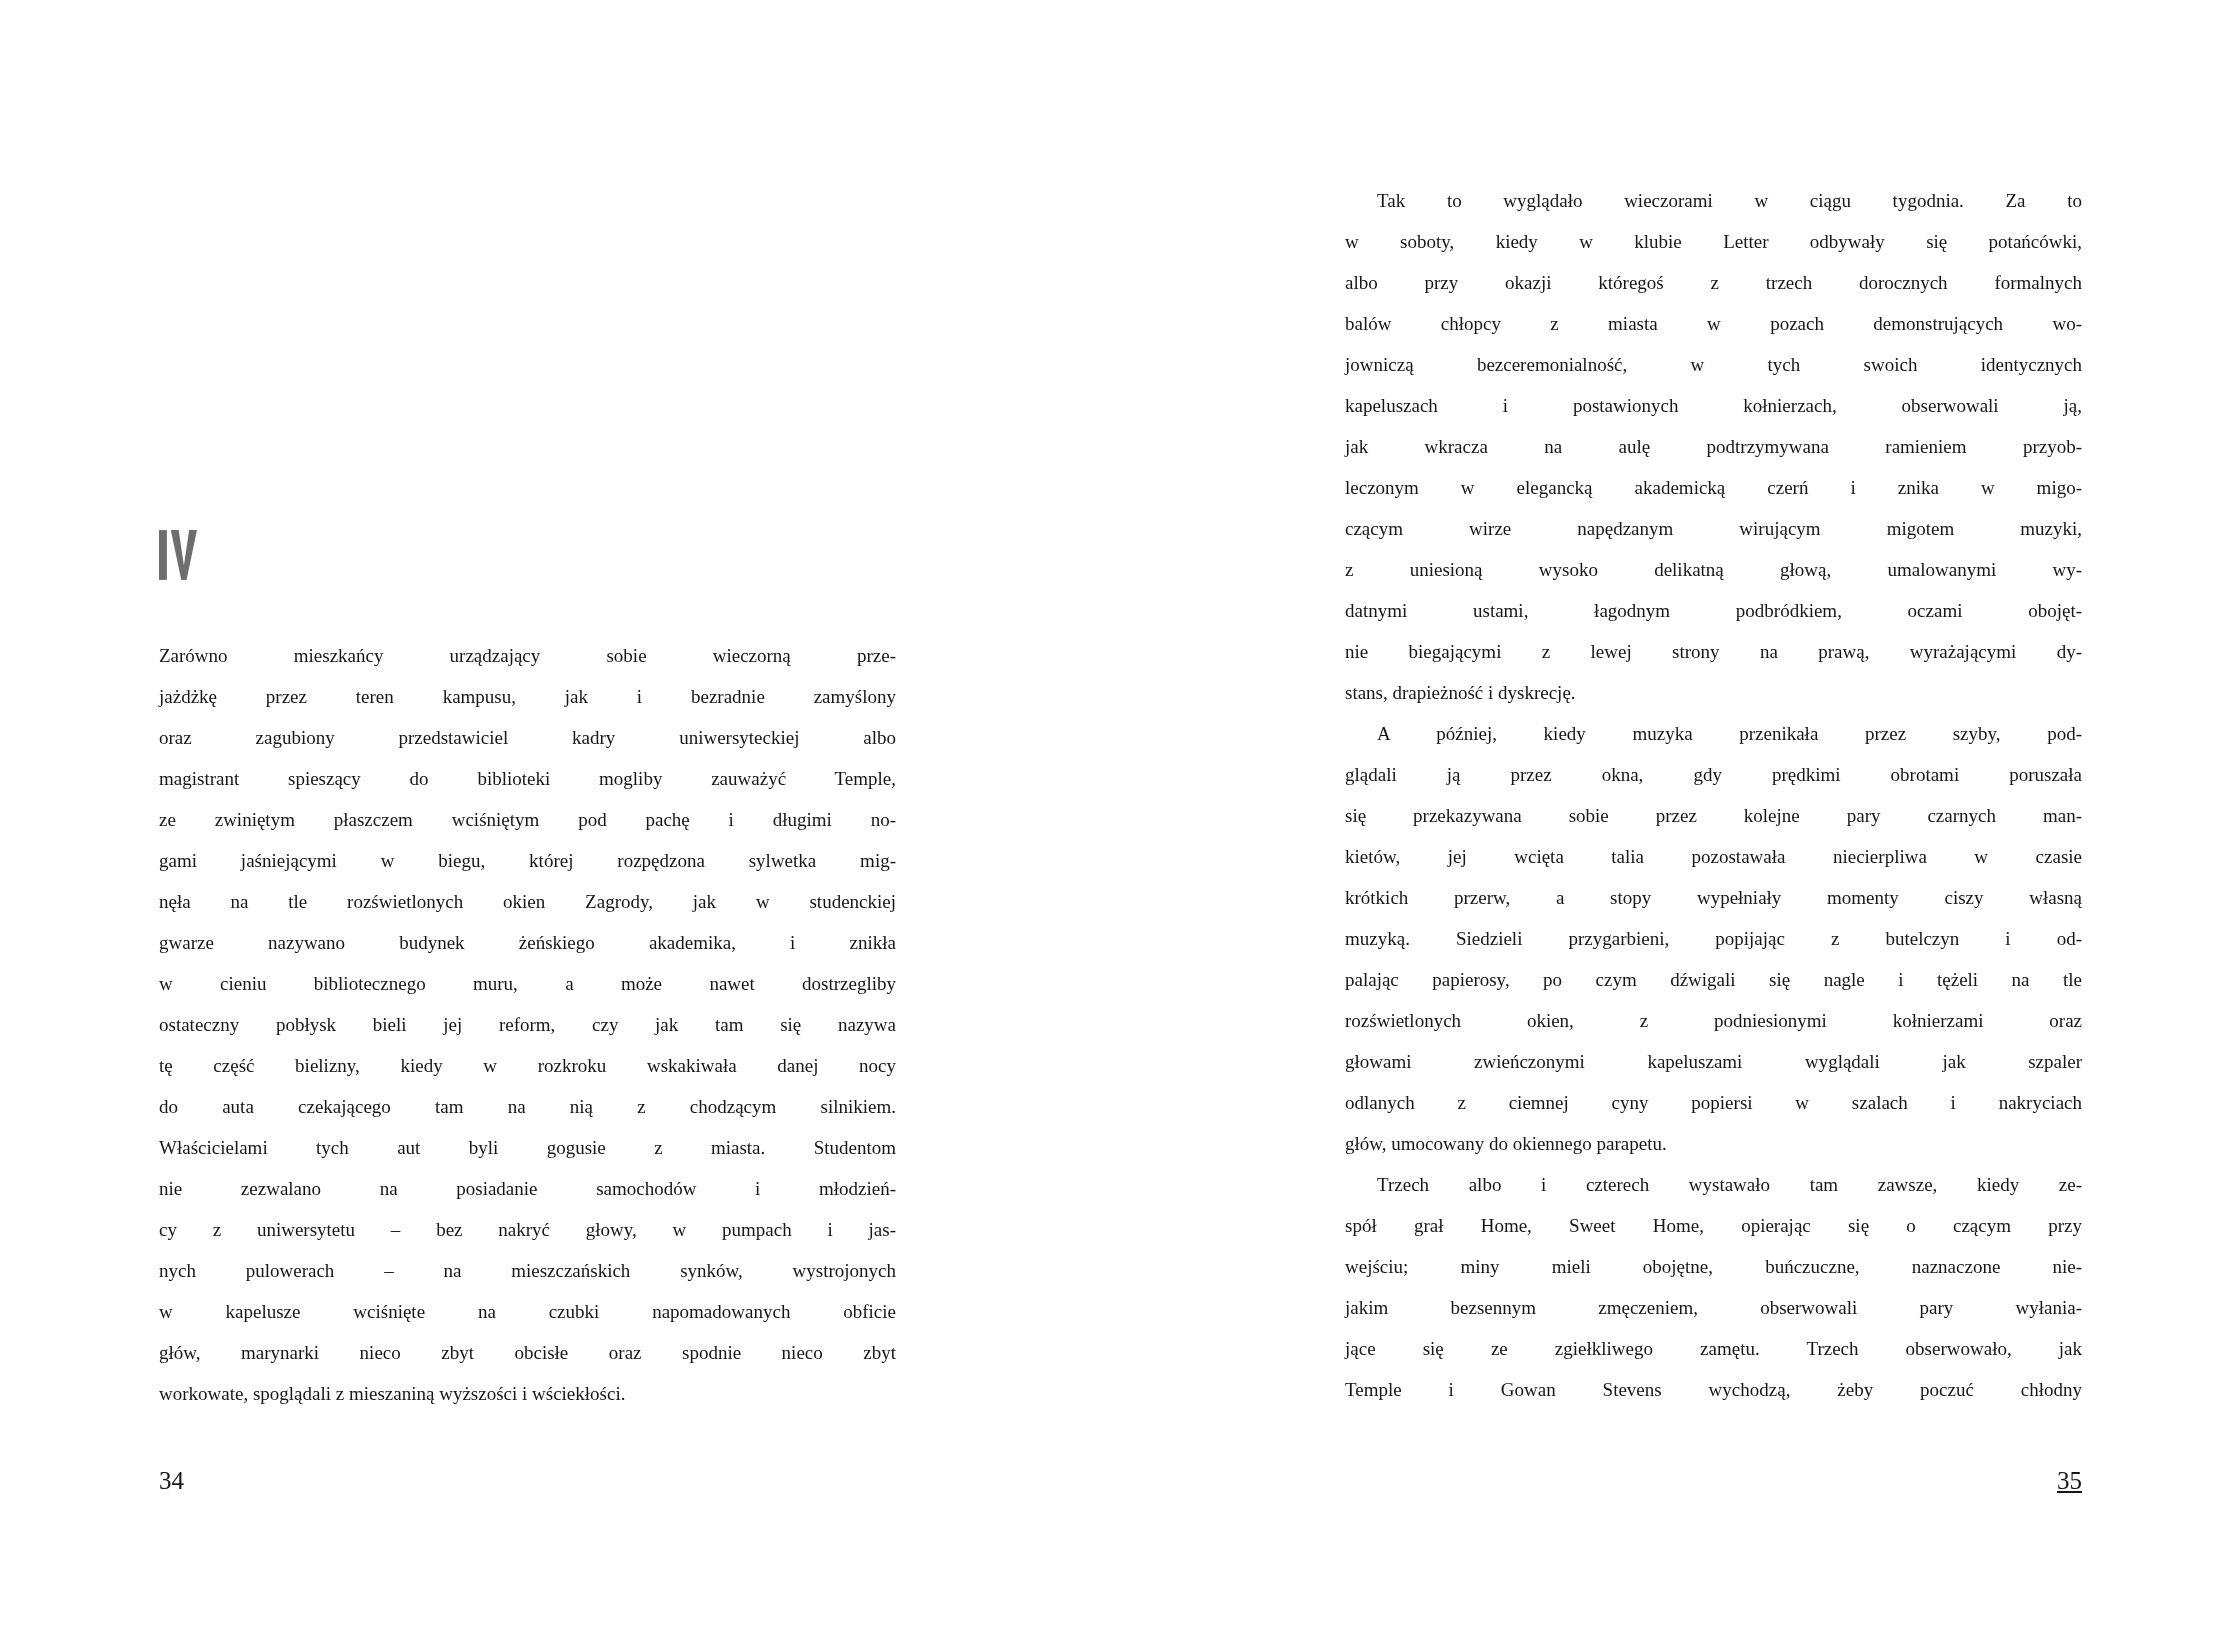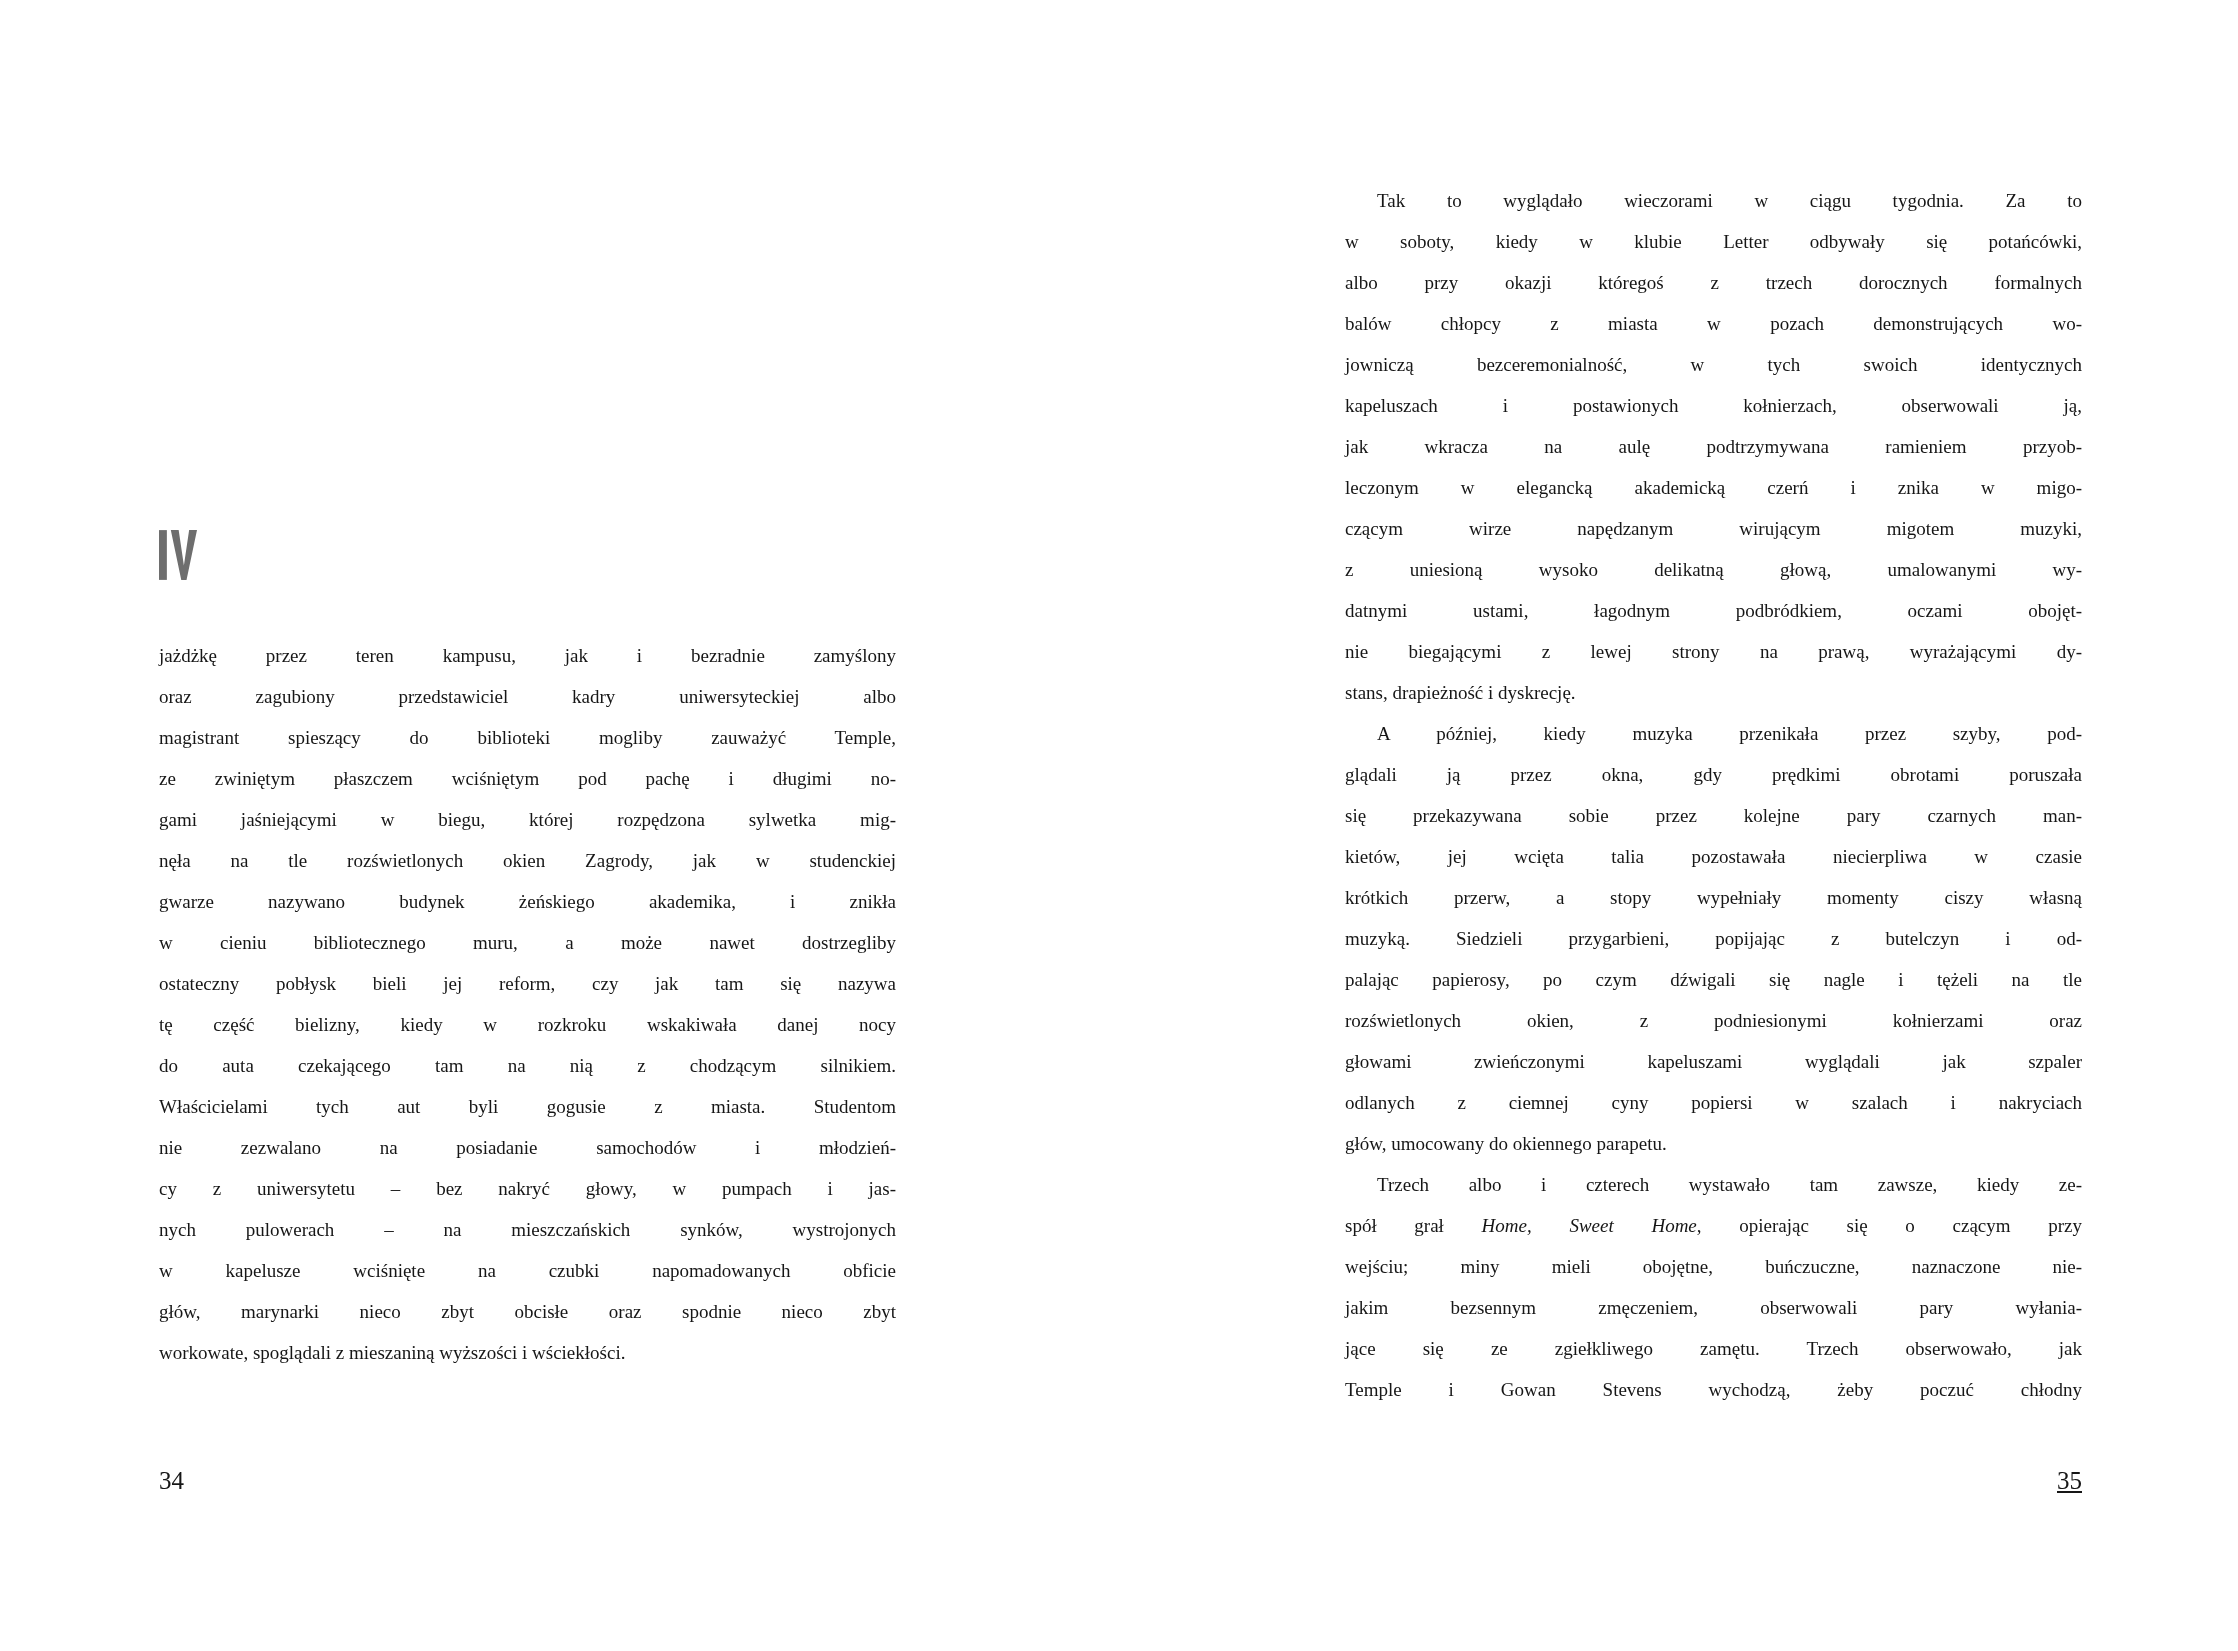--- a/index.html
+++ b/index.html
@@ -26,21 +26,21 @@
     text-align-last: justify;
     height: 41px;
     overflow: visible;
   }
   .body-text .line.last {
     text-align-last: left;
   }
   .body-text .line.indent {
     text-indent: 32px;
   }
-  .italic { font-style: italic; }
+  .italic { }
 
   #left-text  { left: 159px;  top: 635px; width: 737px; }
   #right-text { left: 1345px; top: 180px; width: 737px; }
 
   .page-number {
     position: absolute;
     font-size: 25px;
     line-height: 29px;
   }
   #pn-left  { left: 159px;  top: 1466px; }
@@ -76,20 +76,21 @@
   <section class="page page-left">
     <h2 class="chapter-heading">
       <svg viewBox="0 0 58 76" aria-hidden="true">
         <rect class="numeral-shape" x="0" y="0" width="12" height="76"></rect>
         <polygon class="numeral-shape" points="18,0 30,0 38,54 46,0 58,0 42,76 34,76"></polygon>
       </svg>
       <span class="visually-hidden">IV</span>
     </h2>
 
     <div id="left-text" class="body-text">
+        <div class="line"><span>Zarówno mieszkańcy urządzający sobie wieczorną prze-</span></div>
         <div class="line"><span>jażdżkę przez teren kampusu, jak i bezradnie zamyślony</span></div>
         <div class="line"><span>oraz zagubiony przedstawiciel kadry uniwersyteckiej albo</span></div>
         <div class="line"><span>magistrant spieszący do biblioteki mogliby zauważyć Temple,</span></div>
         <div class="line"><span>ze zwiniętym płaszczem wciśniętym pod pachę i długimi no-</span></div>
         <div class="line"><span>gami jaśniejącymi w biegu, której rozpędzona sylwetka mig-</span></div>
         <div class="line"><span>nęła na tle rozświetlonych okien Zagrody, jak w studenckiej</span></div>
         <div class="line"><span>gwarze nazywano budynek żeńskiego akademika, i znikła</span></div>
         <div class="line"><span>w cieniu bibliotecznego muru, a może nawet dostrzegliby</span></div>
         <div class="line"><span>ostateczny pobłysk bieli jej reform, czy jak tam się nazywa</span></div>
         <div class="line"><span>tę część bielizny, kiedy w rozkroku wskakiwała danej nocy</span></div>

